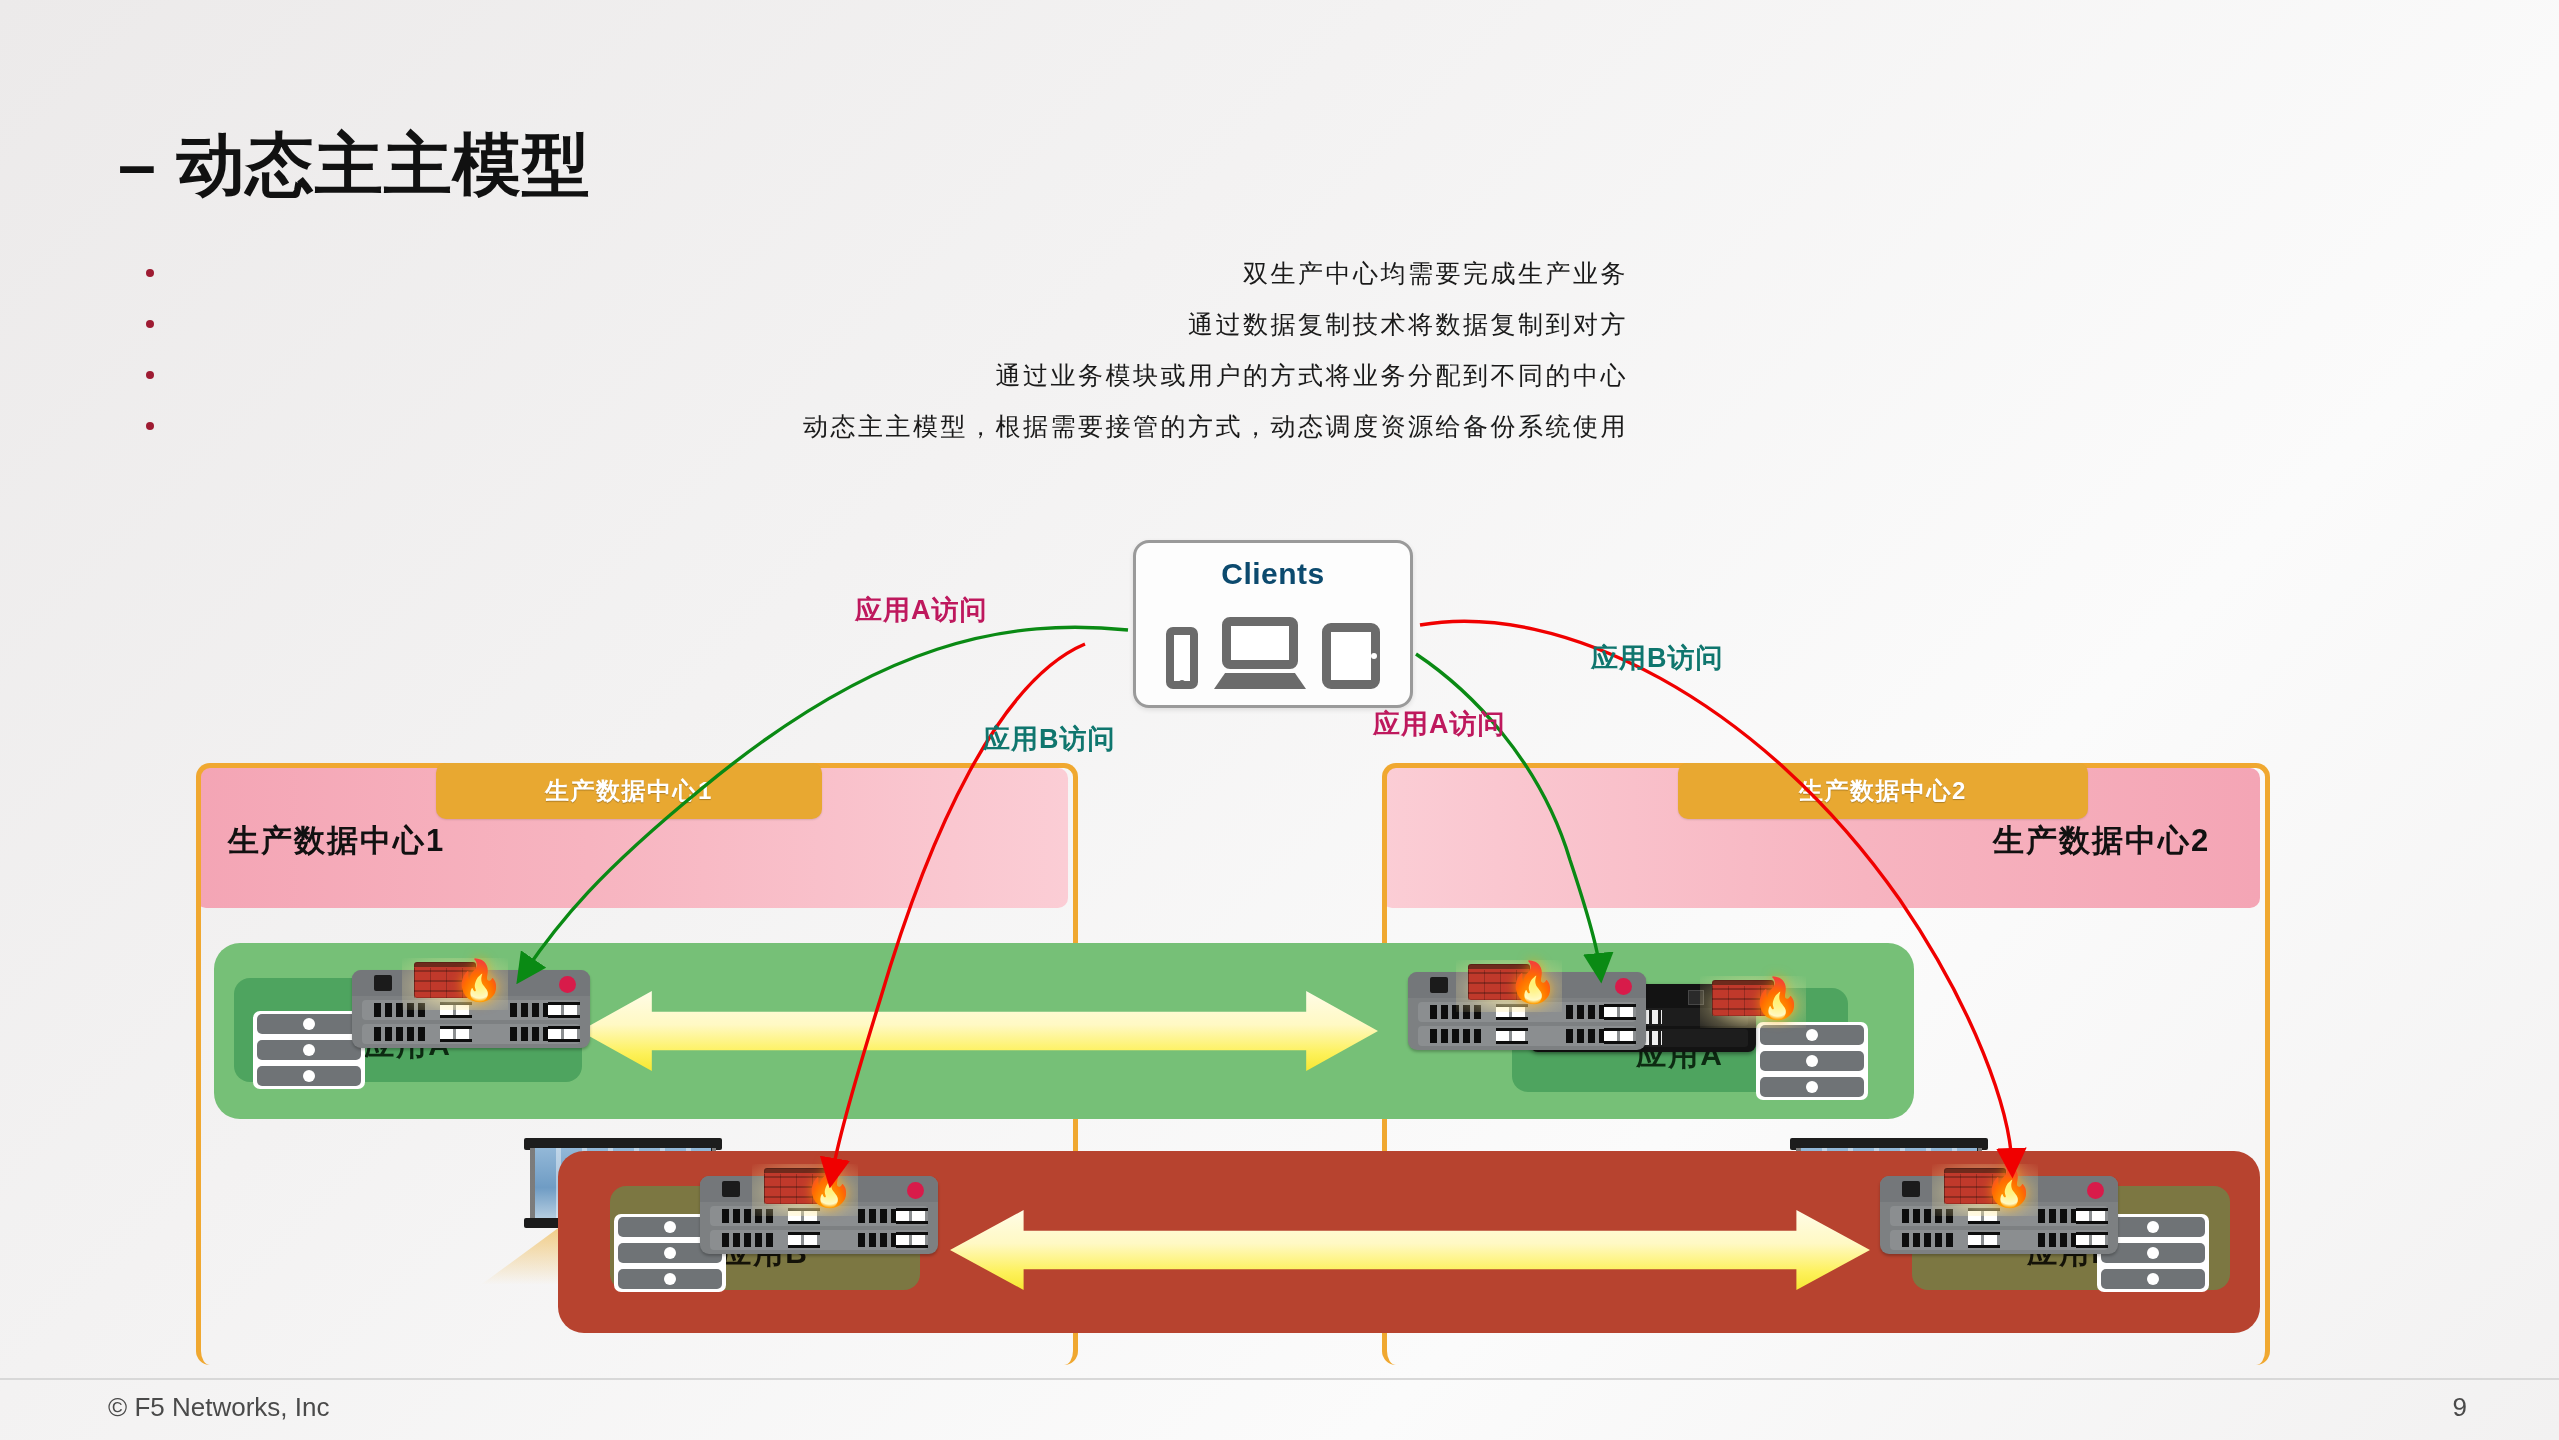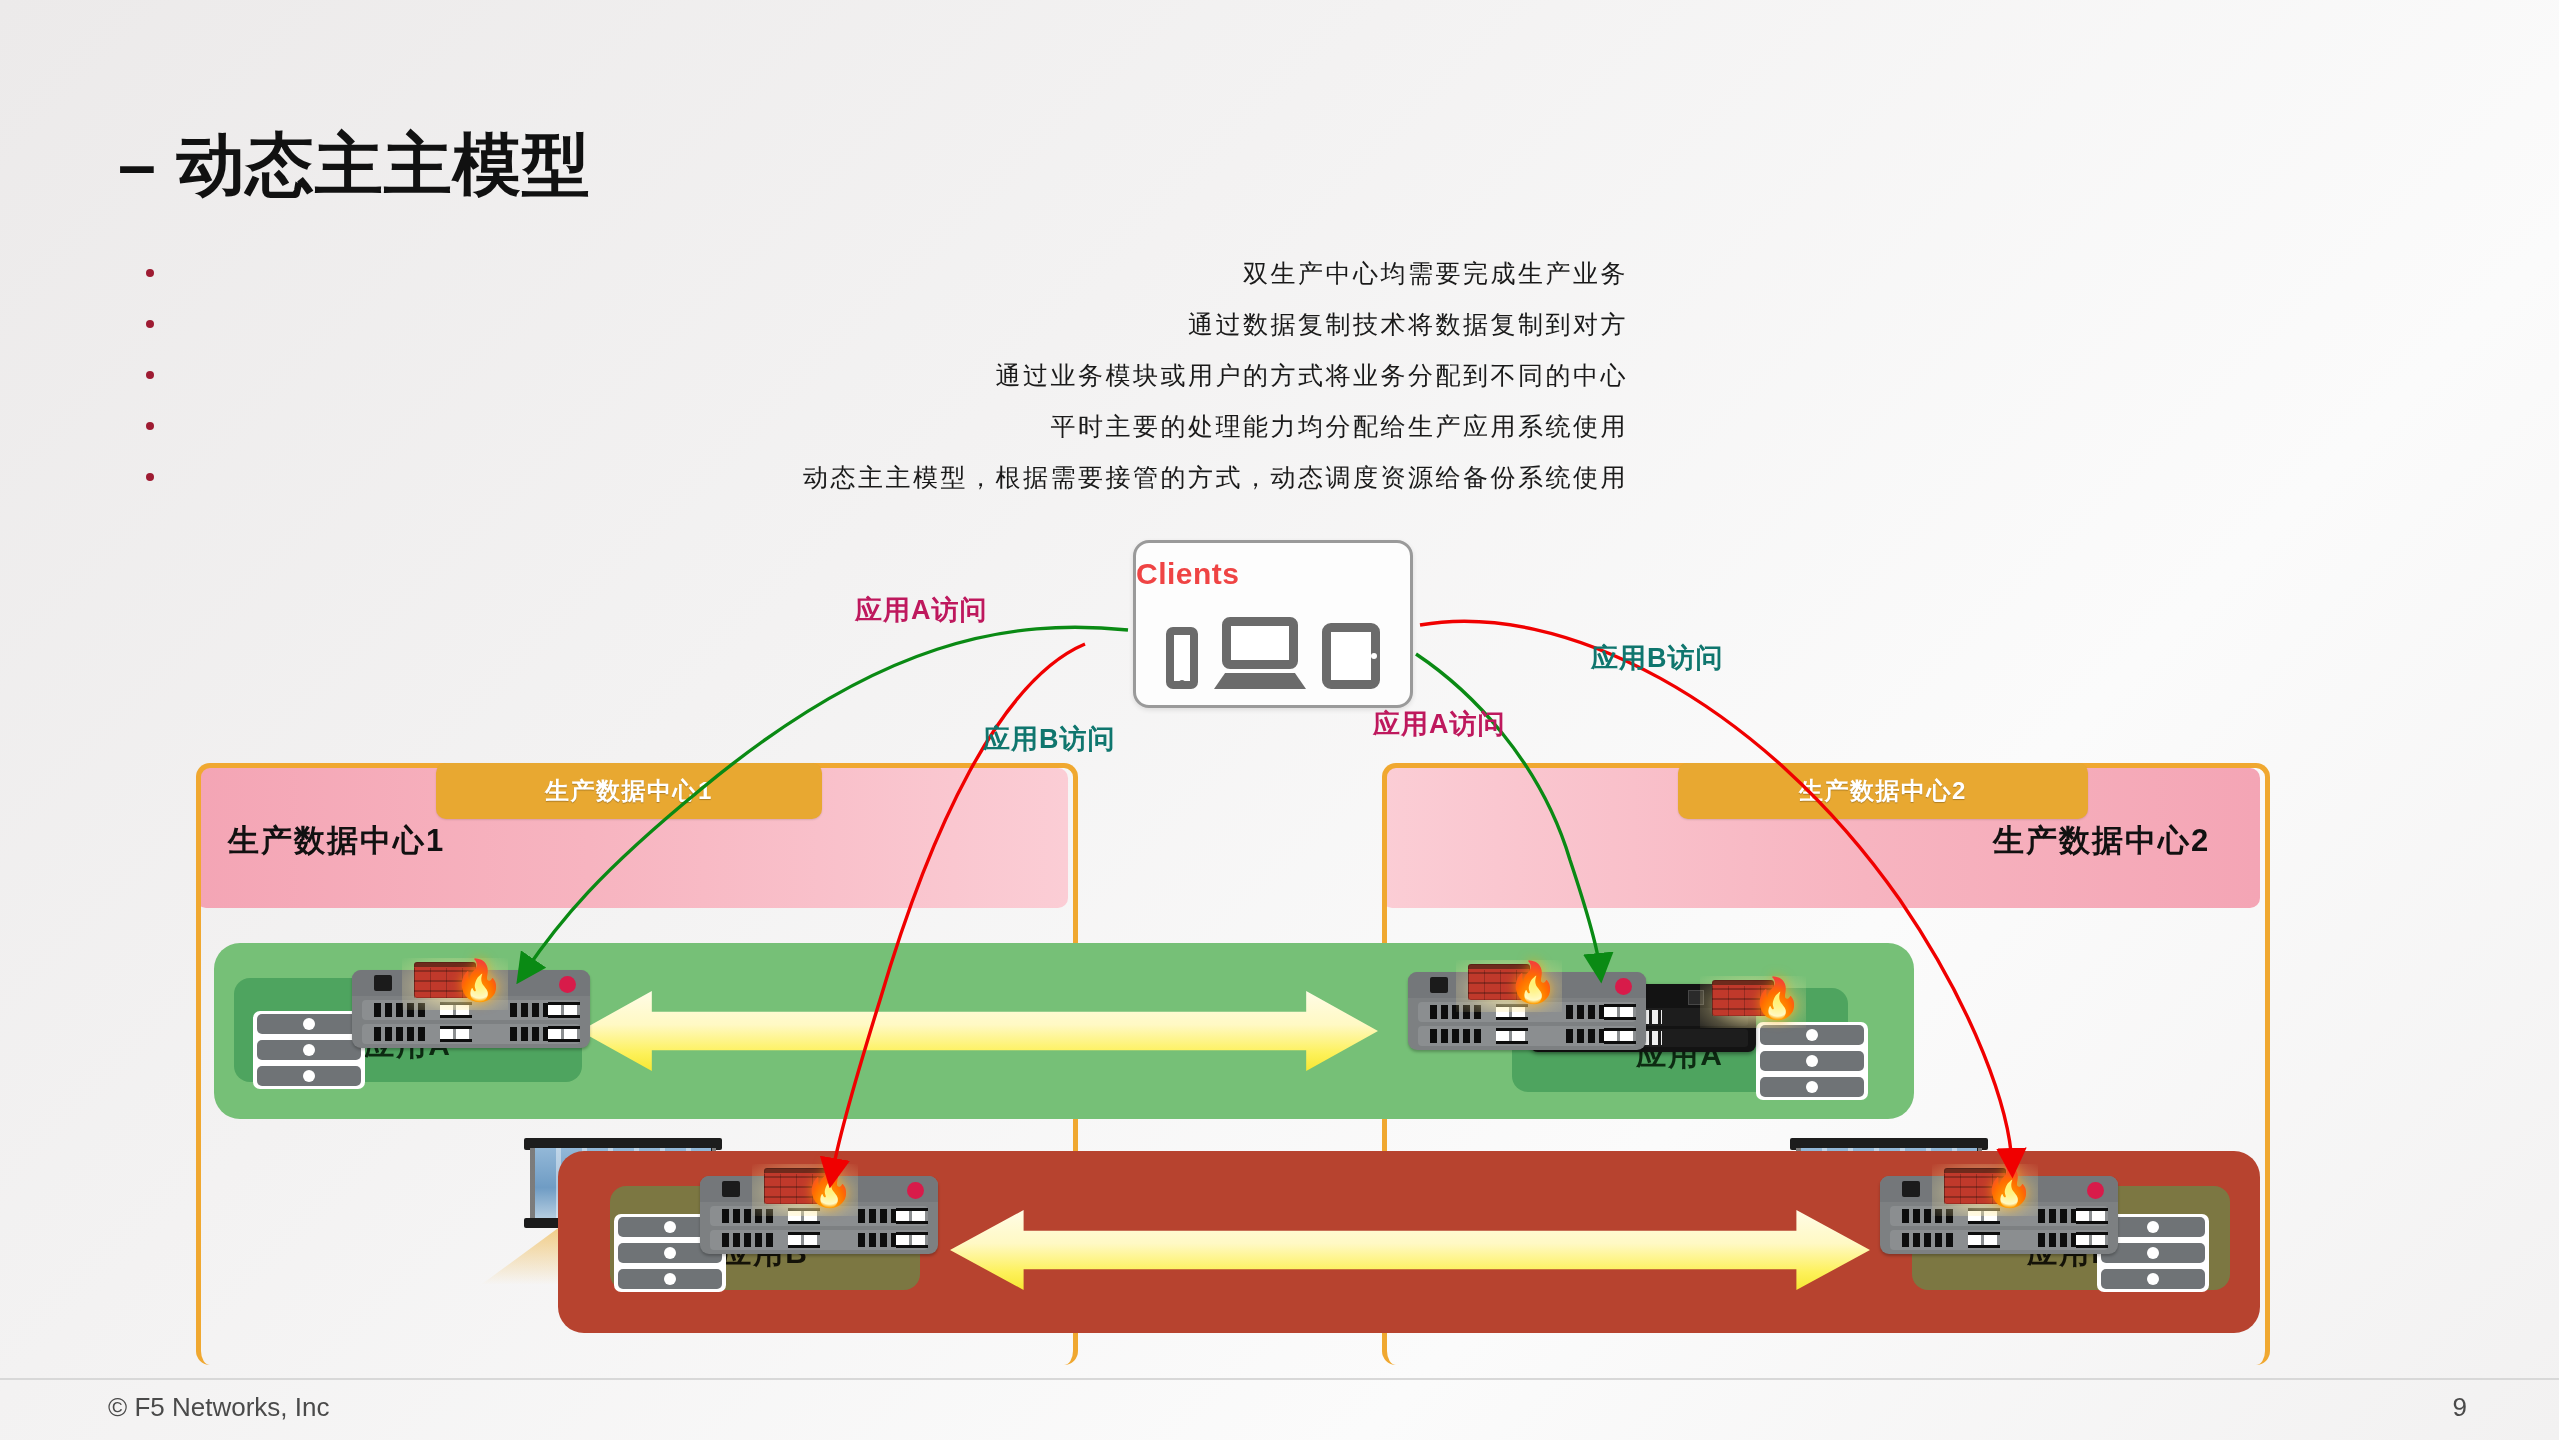--- a/index.html
+++ b/index.html
@@ -79,22 +79,22 @@
     background:linear-gradient(180deg,#5c5c5c,#8a8a8a);}
   .bld-base{position:absolute;left:0;top:80px;width:198px;height:10px;background:#1b1b1b;border-radius:2px;}
   .bld-glow{position:absolute;left:-42px;top:88px;width:282px;height:58px;
     background:linear-gradient(180deg,rgba(240,196,110,.85),rgba(250,238,214,.05));
     clip-path:polygon(28% 0,72% 0,100% 100%,0% 100%);}
 
   
   .clients{position:absolute;left:1133px;top:540px;width:274px;height:162px;
     background:#fdfdfd;border:3px solid #9a9a9a;border-radius:16px;
     box-shadow:0 2px 5px rgba(0,0,0,.10);z-index:6;}
-  .clients-title{position:absolute;left:0;right:0;top:14px;
-    font-size:30px;font-weight:bold;color:#ef4444;letter-spacing:.5px;}
+  .clients-title{position:absolute;left:0;right:0;top:14px;text-align:center;
+    font-size:30px;font-weight:bold;color:#0c4a6e;letter-spacing:.5px;}
   .clients-icons{position:absolute;left:0;right:0;top:62px;height:84px;
     display:flex;align-items:flex-end;justify-content:center;gap:16px;}
   .ic-phone{width:32px;height:62px;border:8px solid #6b6b6b;border-radius:7px;box-sizing:border-box;background:#fff;position:relative;}
   .ic-phone::after{content:"";position:absolute;left:50%;bottom:-5px;transform:translateX(-50%);
     width:6px;height:6px;border-radius:50%;background:#6b6b6b;}
   .ic-laptop{position:relative;width:92px;height:72px;}
   .ic-laptop .scr{position:absolute;left:8px;top:0;width:76px;height:52px;
     border:9px solid #6b6b6b;border-radius:8px;box-sizing:border-box;background:#fff;}
   .ic-laptop .base{position:absolute;left:0;bottom:0;width:92px;height:16px;background:#6b6b6b;
     clip-path:polygon(12% 0,88% 0,100% 100%,0% 100%);}
@@ -205,21 +205,20 @@
 <body>
 
 <div class="slide">
 
   <div class="title-sub">– 动态主主模型</div>
 
   <div class="bullets">
     <div class="bullet">双生产中心均需要完成生产业务</div>
     <div class="bullet">通过数据复制技术将数据复制到对方</div>
     <div class="bullet">通过业务模块或用户的方式将业务分配到不同的中心</div>
-    <div class="bullet">平时主要的处理能力均分配给生产应用系统使用</div>
     <div class="bullet">动态主主模型，根据需要接管的方式，动态调度资源给备份系统使用</div>
   </div>
 
   <div class="diagram">
 
     <div class="dc-building" id="bld-left">
       <div class="bld-glow"></div>
       <div class="bld-roof"></div>
       <div class="bld-body"></div>
       <div class="bld-panes"></div>

